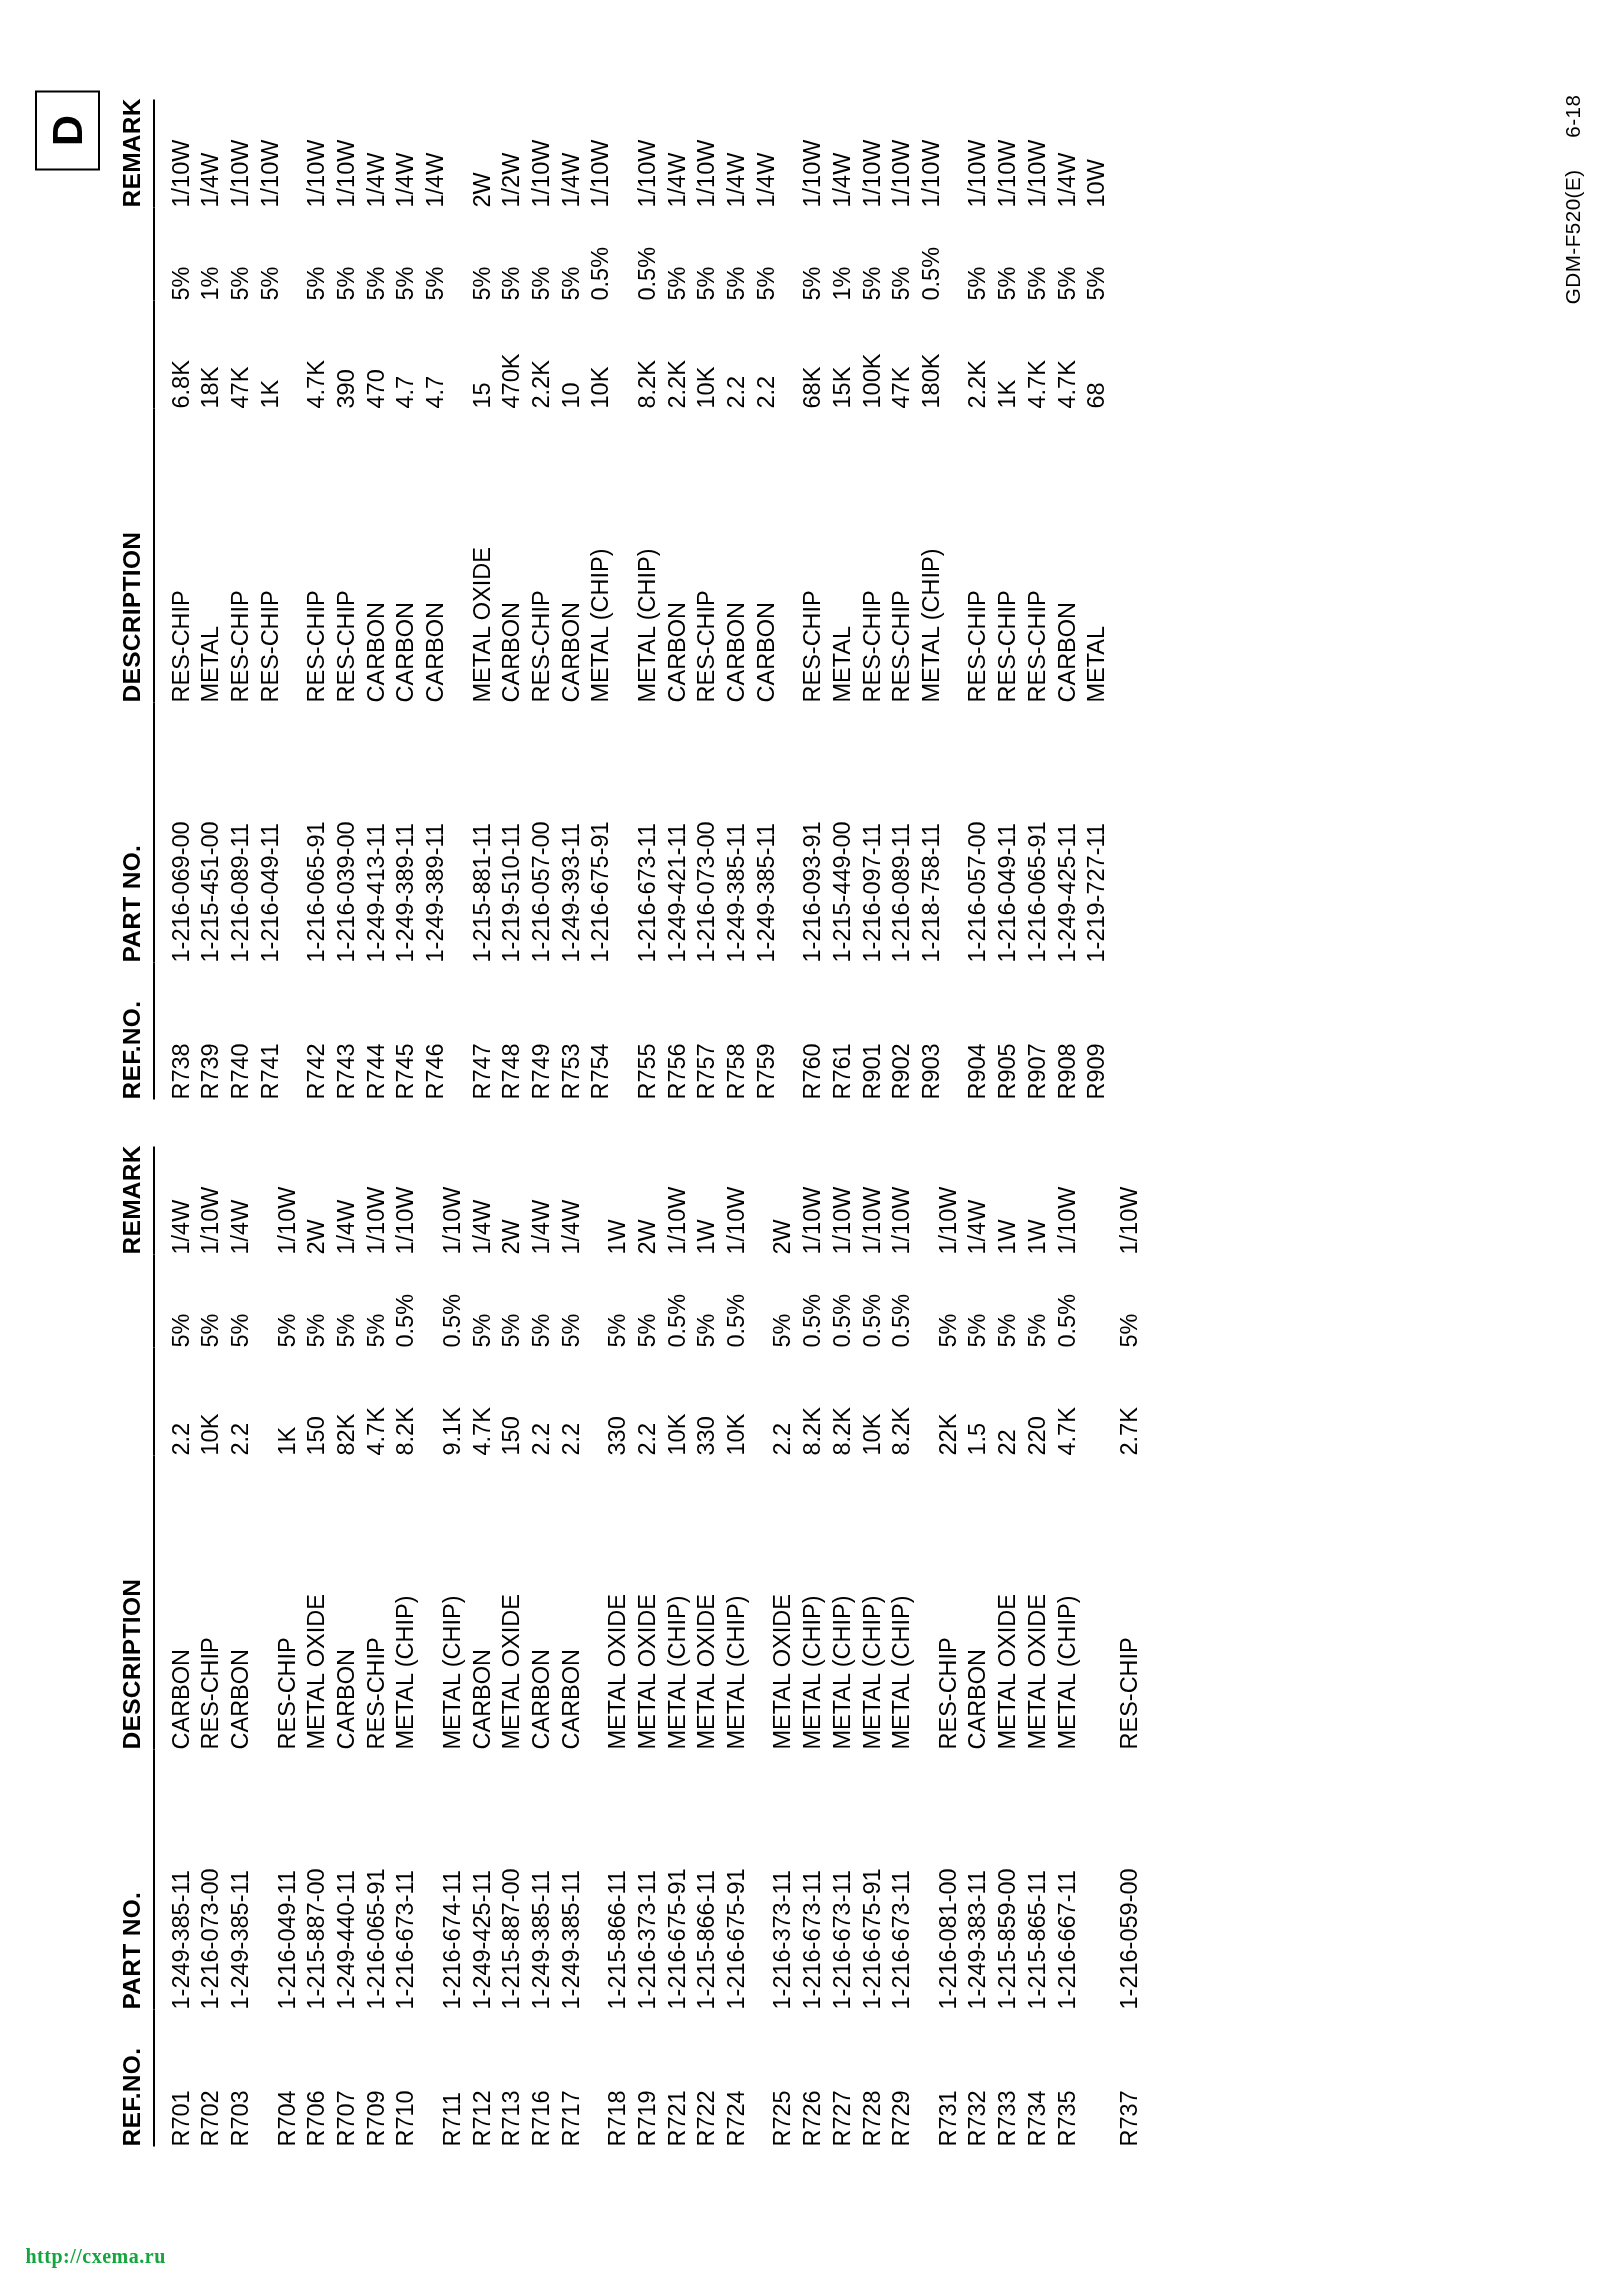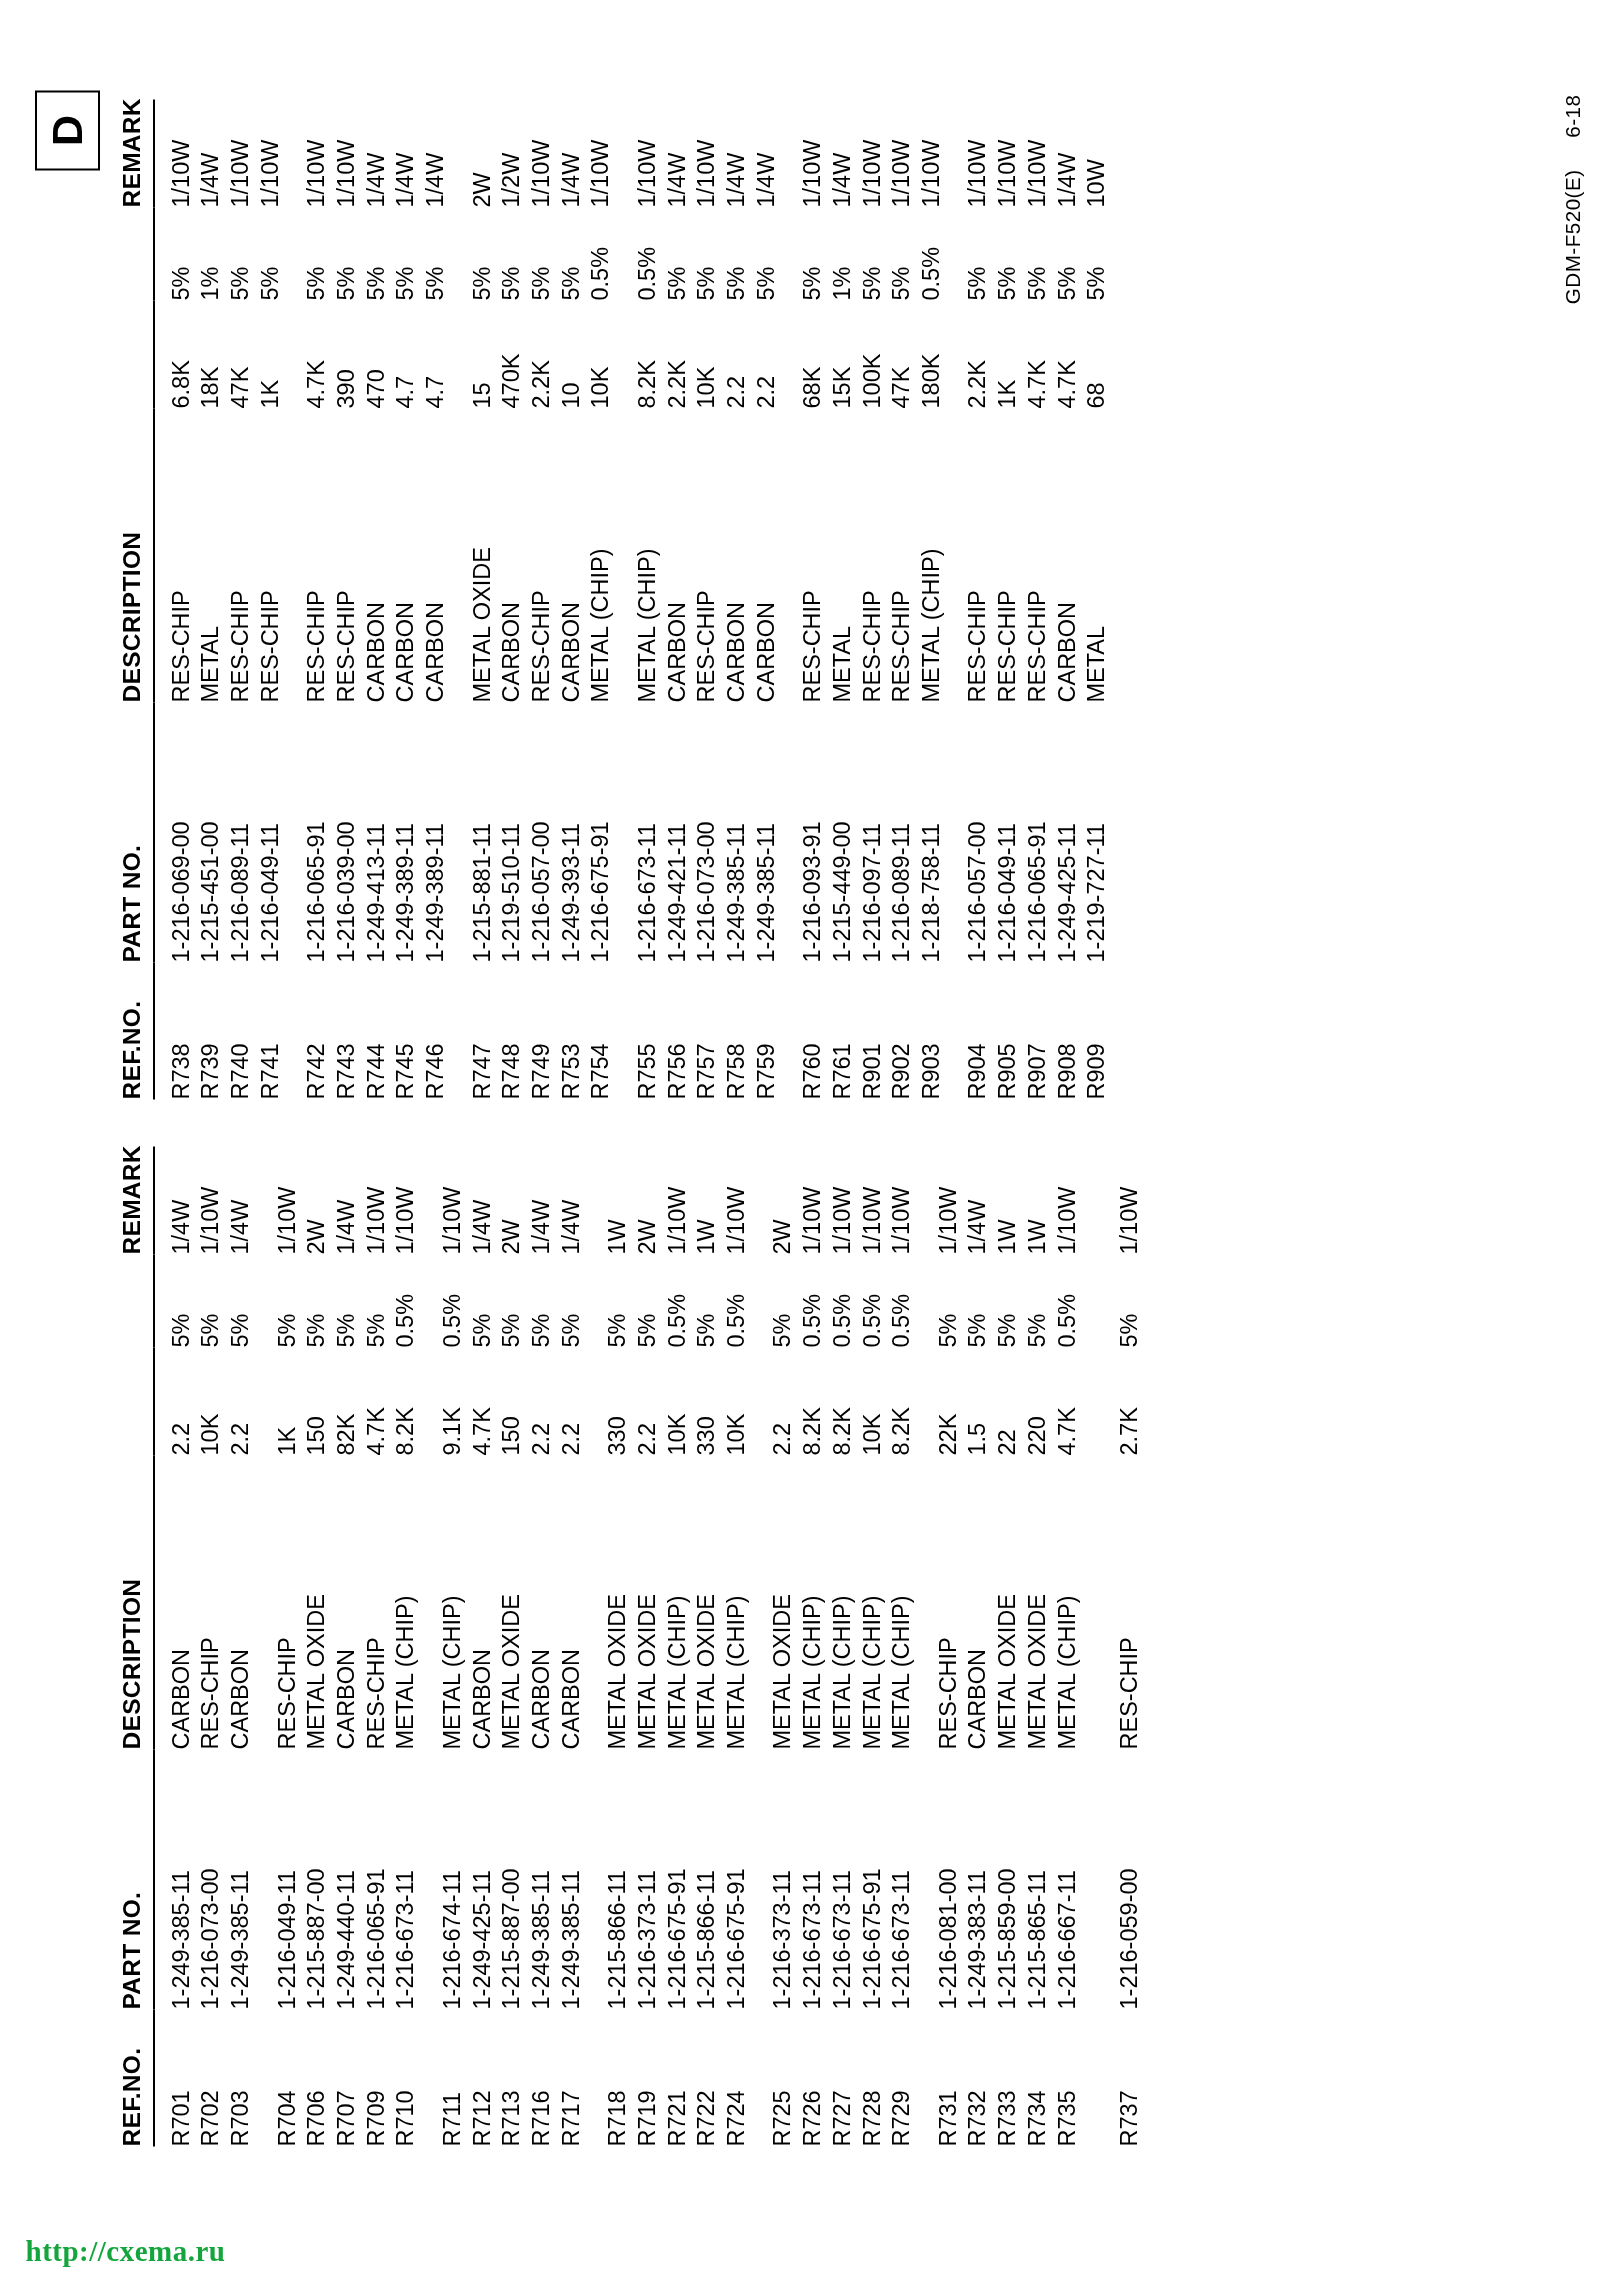--- a/index.html
+++ b/index.html
@@ -125,21 +125,21 @@
   col.c-desc  { width: 294px; }
   col.c-val   { width: 108px; }
   col.c-tol   { width: 93px; }
   col.c-rem   { width: 108px; }
 
   .url {
     position: absolute;
     left: 25.5px;
     bottom: 25.5px;
     color: #14a63d;
-    font-size: 29px;
+    font-size: 20px;
     font-weight: bold;
     font-family: "Liberation Serif", serif;
     letter-spacing: 0.5px;
   }
 </style>
 </head>
 <body>
 
 <div class="page">
   <div class="rot">

